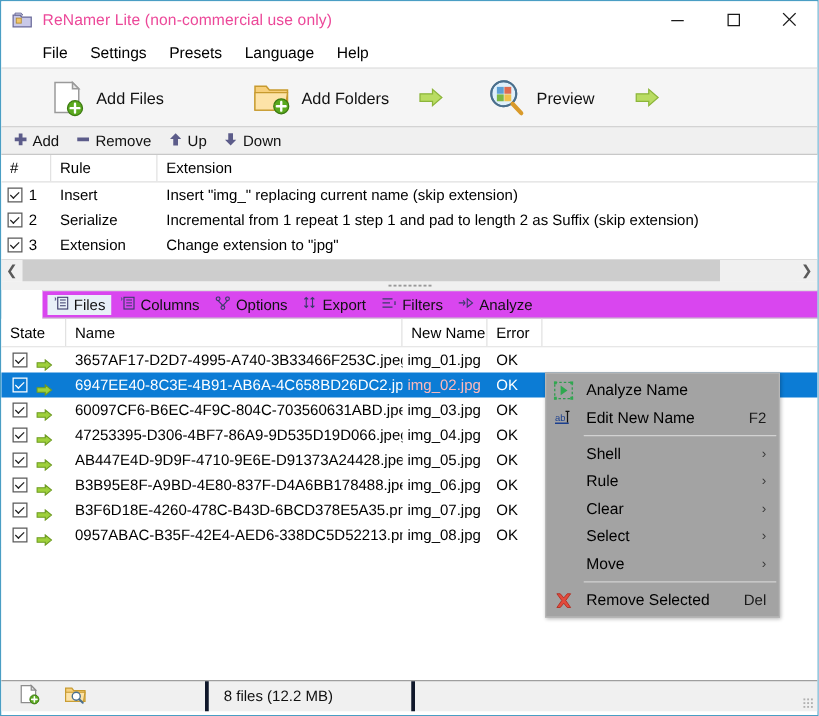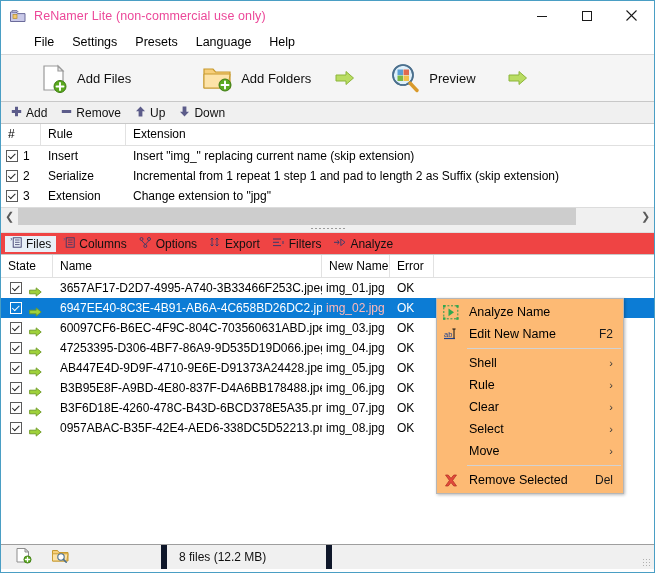--- a/index.html
+++ b/index.html
@@ -205,25 +205,26 @@
   .grip {
     width: 36px; height: 3px;
     background-image: radial-gradient(#9a9a9a 40%, transparent 41%);
     background-size: 4px 3px;
   }
 
   
   .tabsrow {
     height: 21px;
     display:flex; align-items:center;
-    background:#ef4444;
+    background:#d946ef;
     border-top: 1px solid #dedede;
     border-bottom: 1px solid #c8c8c8;
     padding-left: 4px;
     gap: 2px;
+    margin-left: 33px;
   }
   .tab {
     display:flex; align-items:center; gap:4px;
     padding: 1px 5px;
     font-size: 12px;
     color:#111;
   }
   .tab.active { background:#e8f0f8; }
 
   
@@ -283,40 +284,40 @@
   .bottom-pad { background:#fff; }
   .statusbar {
     height: 24px;
     display:flex; align-items:center;
     background:#f0f0f0;
     border-top:1px solid #9e9e9e;
     position:relative;
   }
   .sb-cell {
     height:24px; display:flex; align-items:center;
-    border-right: 6px solid #0f172a;
+    border-right: 3px solid #0f172a;
     box-sizing:border-box;
   }
   .sb-icons { width: 166px; gap: 18px; padding-left: 14px; }
   .sb-files { width: 165px; padding-left: 12px; font-size:12px; color:#111; }
   .sb-rest  { flex:1; border-right:none; }
   .sb-grip {
     position:absolute; right:3px; bottom:2px;
     width:9px; height:9px;
     background-image: radial-gradient(#b0b0b0 45%, transparent 46%);
     background-size: 3px 3px;
   }
 
   
   .ctxmenu {
     position:absolute;
     left: 435px;
     top: 297px;
     width: 186px;
-    background:#fdba74;
+    background:#a3a3a3;
     border:1px solid #b6b6b6;
     box-shadow: 1px 1px 3px rgba(0,0,0,0.28);
     padding: 2px 0;
     font-size: 12.5px;
     z-index: 40;
   }
   .ctx-item {
     display:flex; align-items:center;
     height: 22px;
     padding-left: 4px;

